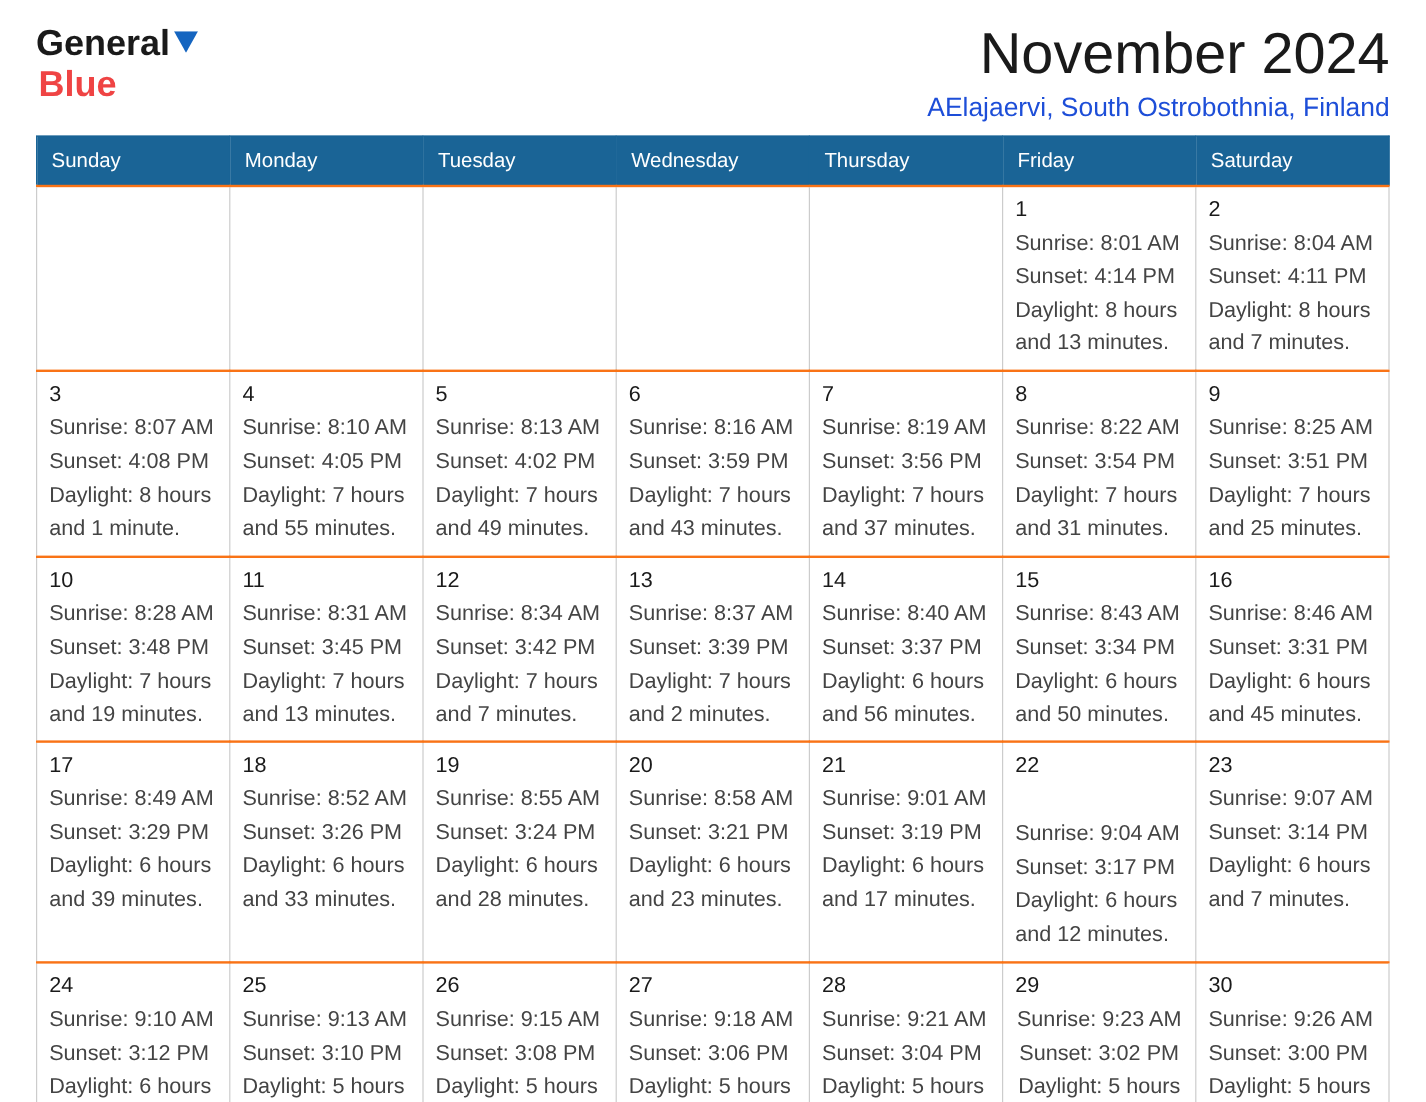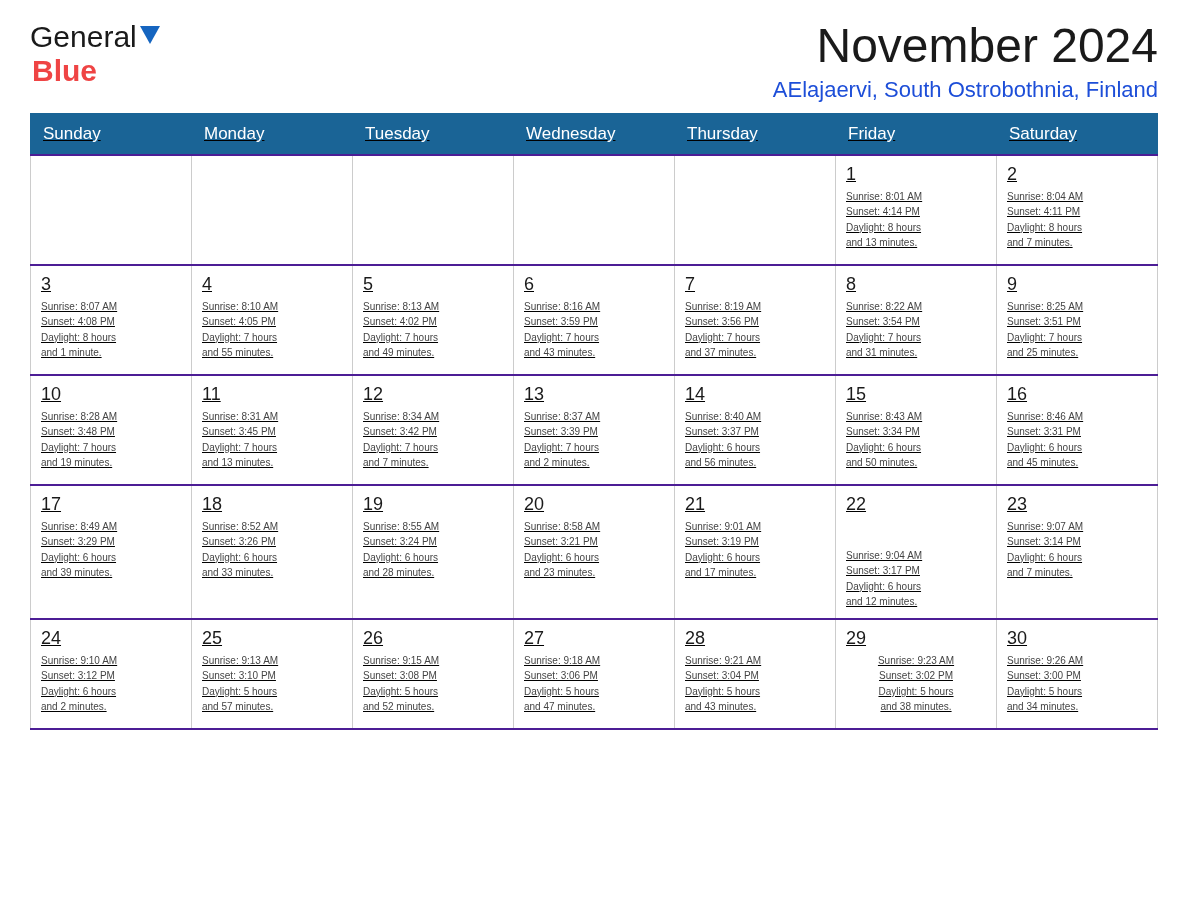--- a/index.html
+++ b/index.html
@@ -64,39 +64,38 @@
       height: 110px;
     }
     .day-number {
       font-size: 18px;
       font-weight: normal;
       color: #1a1a1a;
       display: block;
       margin-bottom: 4px;
     }
     .day-info {
-      font-size: 10px;
+      font-size: 18px;
       color: #444;
       line-height: 1.55;
     }
     .calendar tr {
-      border-bottom: 2px solid #4c1d95;
-      text-decoration: underline;
+      border-bottom: 2px solid #f97316;
     }
     .empty-cell {
       background: #fff;
     }
   </style>
 </head>
 <body>
 
 <div class="header">
   <div class="logo">
     <div class="logo-line1">
-      <span style="font-size:30px;font-weight:normal;color:#1a1a1a;">General</span>
+      <span style="font-size:30px;font-weight:bold;color:#1a1a1a;">General</span>
       <span style="display:inline-block;margin-left:3px;vertical-align:middle;">
         <svg width="20" height="18" viewBox="0 0 20 18">
             <polygon points="0,0 20,0 10,18" fill="#1565c0"></polygon>
           </svg>
       </span>
     </div>
     <div>
       <span style="font-size:30px;font-weight:bold;color:#ef4444;margin-left:2px;">Blue</span>
     </div>
   </div>

